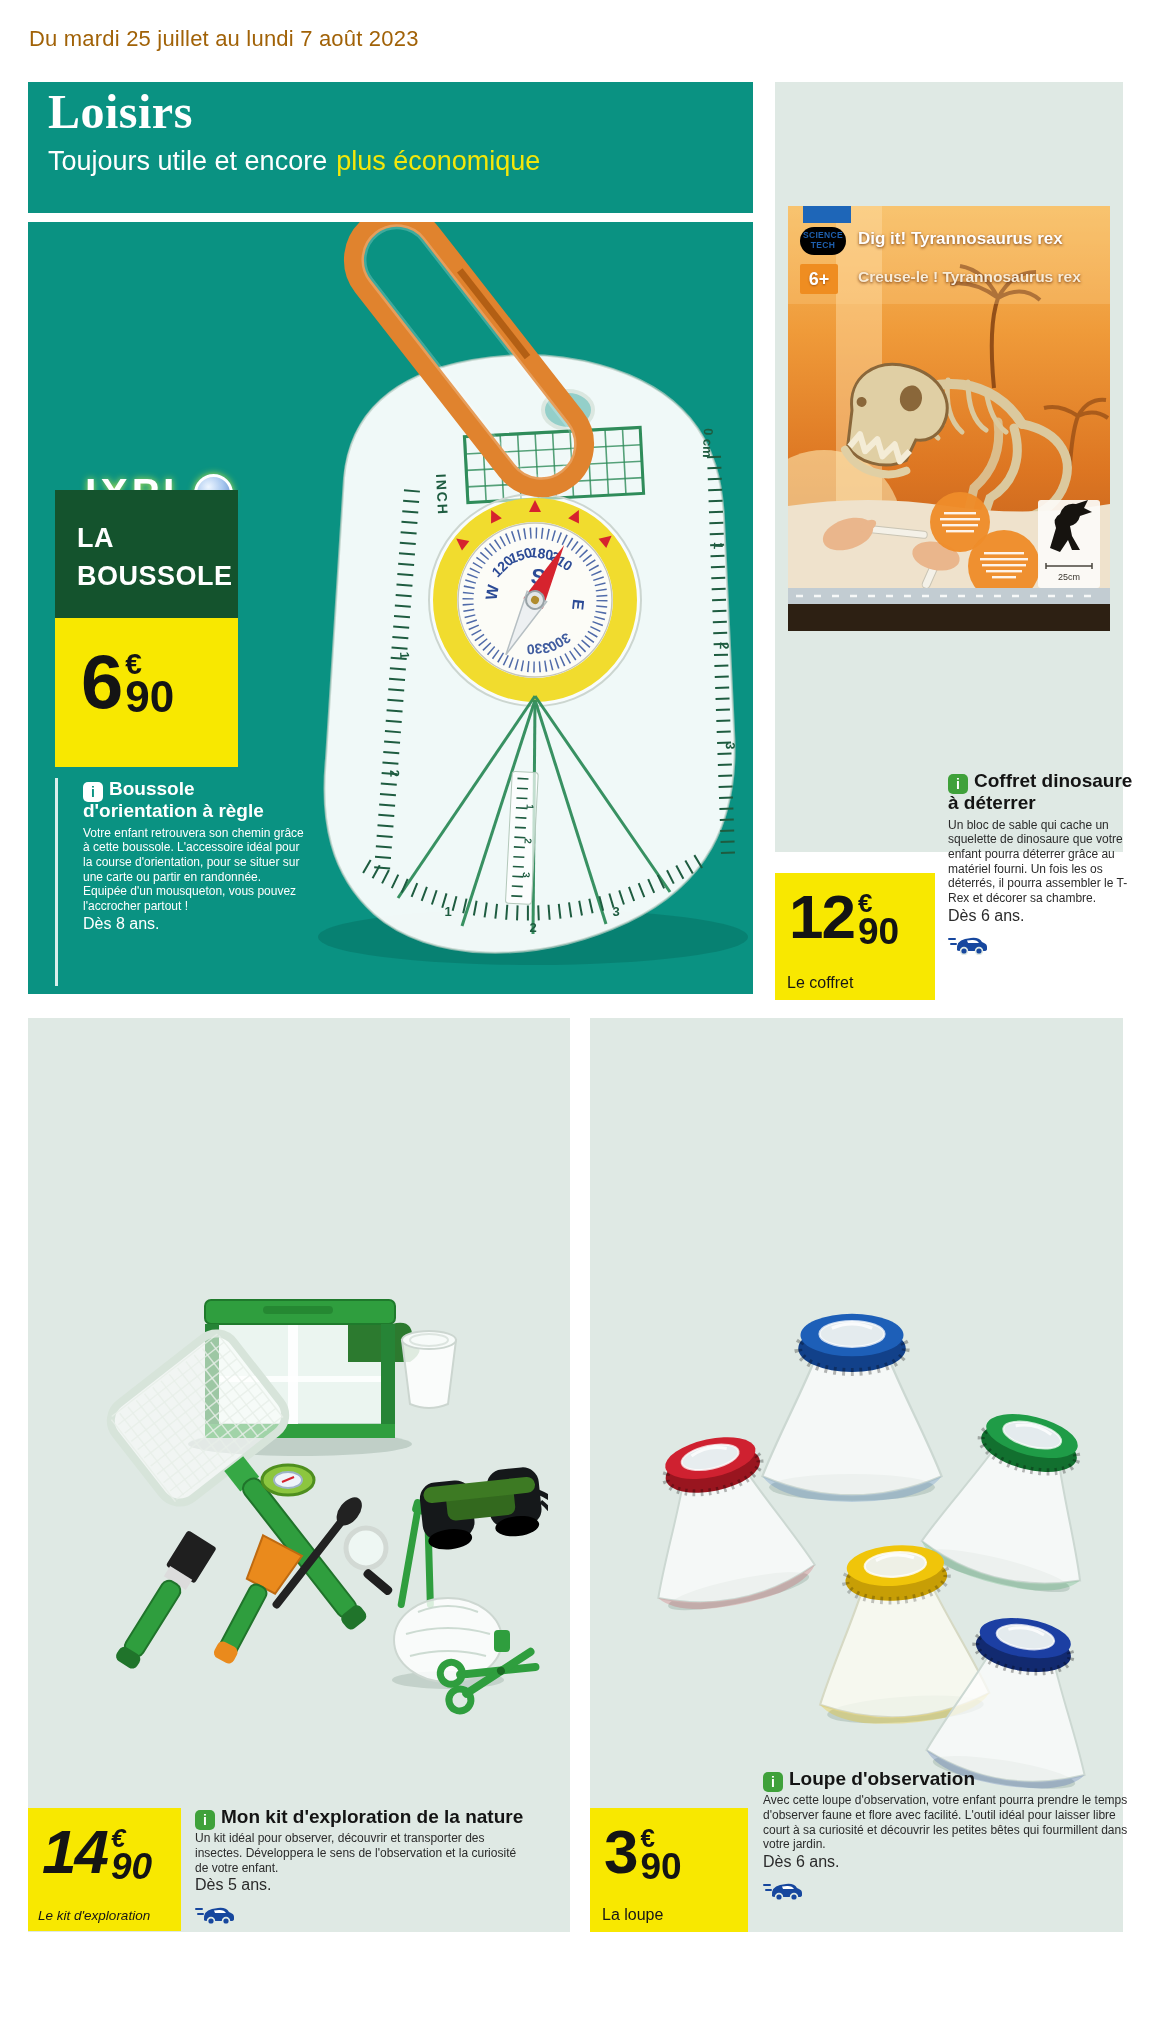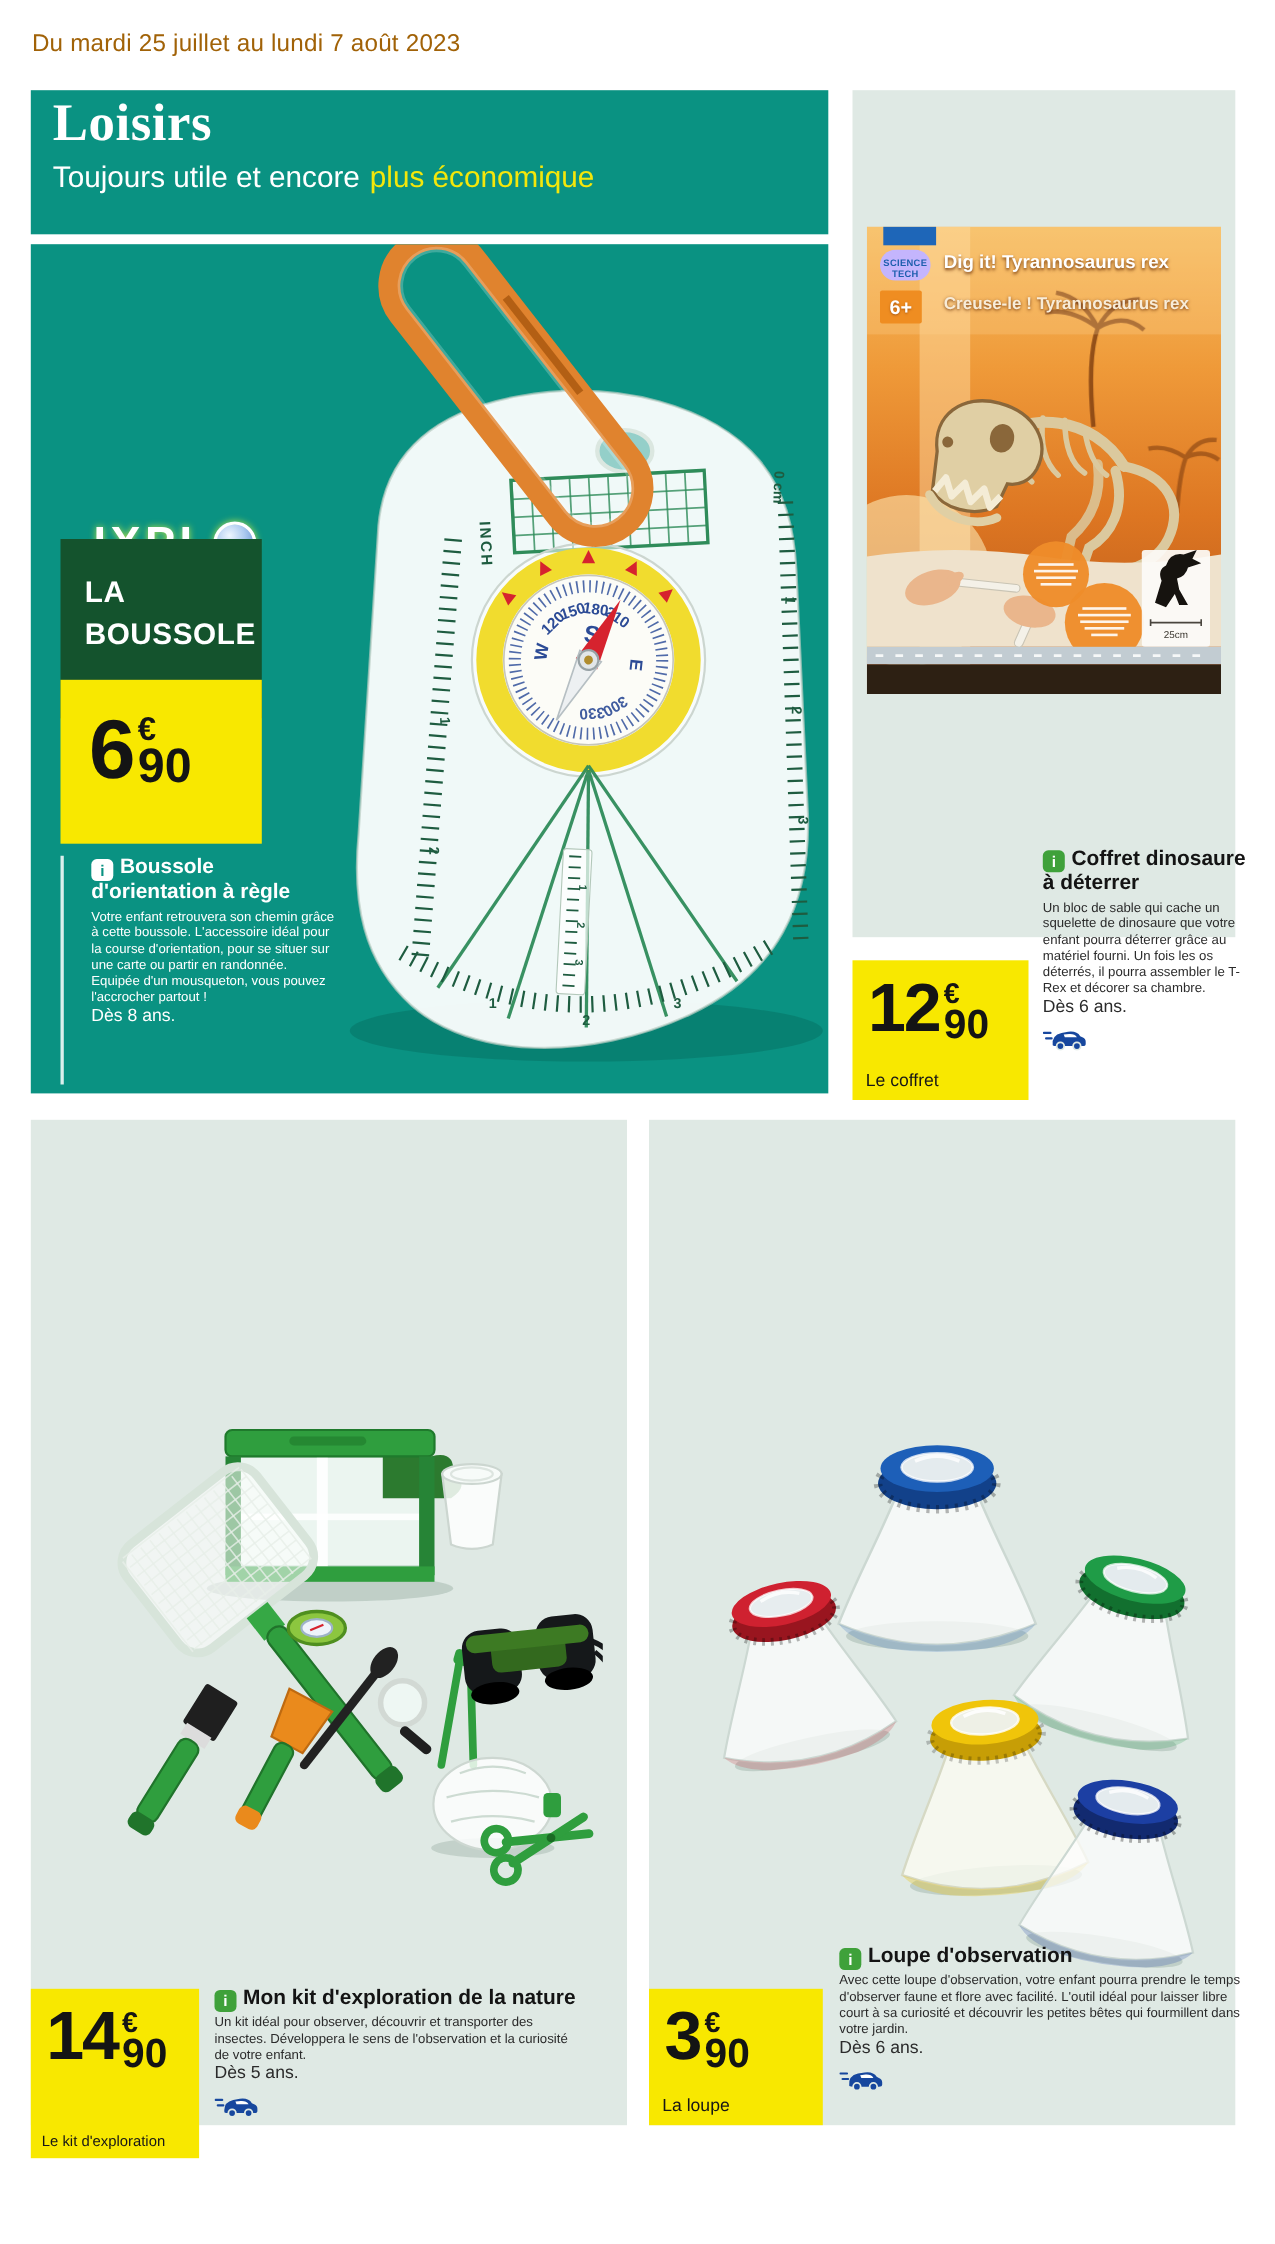--- a/index.html
+++ b/index.html
@@ -29,21 +29,21 @@
   .ixplo .sphere{display:inline-block;width:33px;height:33px;margin-left:2px;border-radius:50%;
      background:radial-gradient(circle at 35% 30%,#eef6ff 0%,#a9c8ef 45%,#4a79c4 100%);
      border:3px solid #fff;box-shadow:0 0 7px rgba(195,235,70,.95);}
 
   
   .badge-red{position:absolute;left:27px;top:268px;width:183px;height:163px;background:#14532d;color:#fff;
      font-size:27px;font-weight:800;line-height:1.4;padding:30px 0 0 22px;box-sizing:border-box;letter-spacing:.5px;}
   .badge-yellow{position:absolute;background:#f8e800;}
   .by-1{left:27px;top:396px;width:183px;height:149px;}
   .by-2{left:775px;top:873px;width:160px;height:127px;}
-  .by-3{left:28px;top:1808px;width:153px;height:154px;}
+  .by-3{left:28px;top:1808px;width:153px;height:123px;font-style:italic;}
   .by-4{left:590px;top:1808px;width:158px;height:124px;}
   .p-label{position:absolute;left:12px;bottom:8px;font-size:16px;color:#161616;}
   .by-3 .p-label{font-size:13.5px;left:10px;}
 
   
   .price{position:absolute;display:flex;align-items:flex-start;color:#141414;font-weight:800;letter-spacing:-2px;}
   .p-int{line-height:.78;}
   .p-side{display:flex;flex-direction:column;line-height:.8;margin-left:4px;letter-spacing:0;}
   .p-cents{margin-top:3px;}
   .p-l{left:26px;top:34px;}
@@ -70,22 +70,22 @@
      font-size:14px;font-weight:800;margin-right:6px;transform:translateY(2px);font-style:normal;}
   .info-light{background:#fff;color:#0a9282;}
   .info-green{background:#3fa13a;color:#fff;}
 
   .car{display:block;margin-top:6px;}
 
   
   .dino-photo{position:absolute;left:13px;top:124px;width:322px;height:425px;}
   .dino-photo svg{position:absolute;inset:0;}
   .dino-tab{position:absolute;left:15px;top:0;width:48px;height:17px;background:#1e66b8;}
-  .st-badge{position:absolute;left:12px;top:21px;width:46px;height:28px;background:#c4b5fd;border-radius:14px;
-     display:flex;flex-direction:column;align-items:center;justify-content:flex-end;font-size:8.5px;font-weight:800;color:#1e5fae;line-height:1.15;letter-spacing:.3px;}
+  .st-badge{position:absolute;left:12px;top:21px;width:46px;height:28px;background:#000000;border-radius:14px;
+     display:flex;flex-direction:column;align-items:center;justify-content:center;font-size:8.5px;font-weight:800;color:#1e5fae;line-height:1.15;letter-spacing:.3px;}
   .dino-t1{position:absolute;left:70px;top:23px;right:4px;font-size:17px;font-weight:800;color:#fff;text-shadow:0 1px 3px rgba(100,40,0,.9);}
   .age-badge{position:absolute;left:12px;top:58px;width:38px;height:30px;background:#ef8d21;color:#fff;font-size:18px;font-weight:800;
      display:flex;align-items:center;justify-content:center;border-radius:2px;text-shadow:0 1px 2px rgba(120,50,0,.6);}
   .dino-t2{position:absolute;left:70px;top:62px;right:2px;font-size:15.5px;font-weight:700;color:#f8ecd8;text-shadow:0 1px 3px rgba(100,40,0,.9);}
 </style>
 </head>
 <body>
 
 <div class="page">
 

